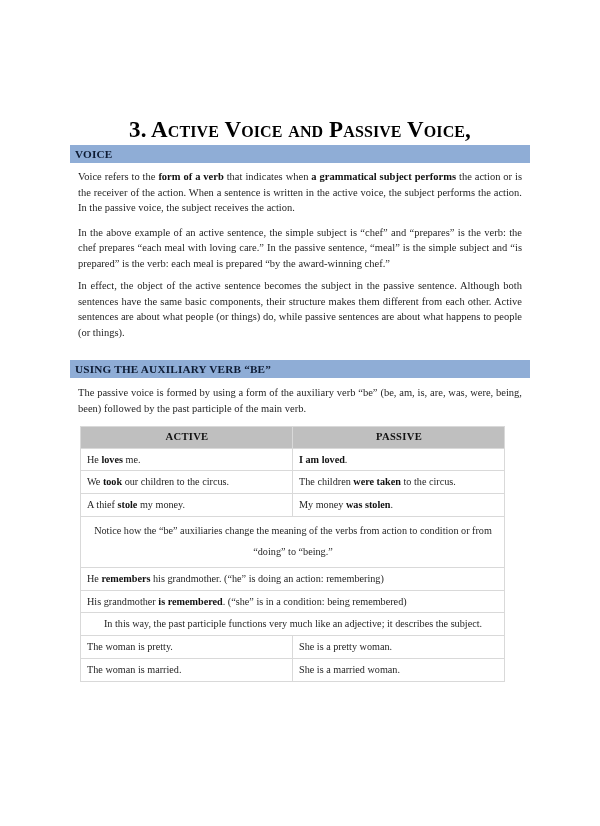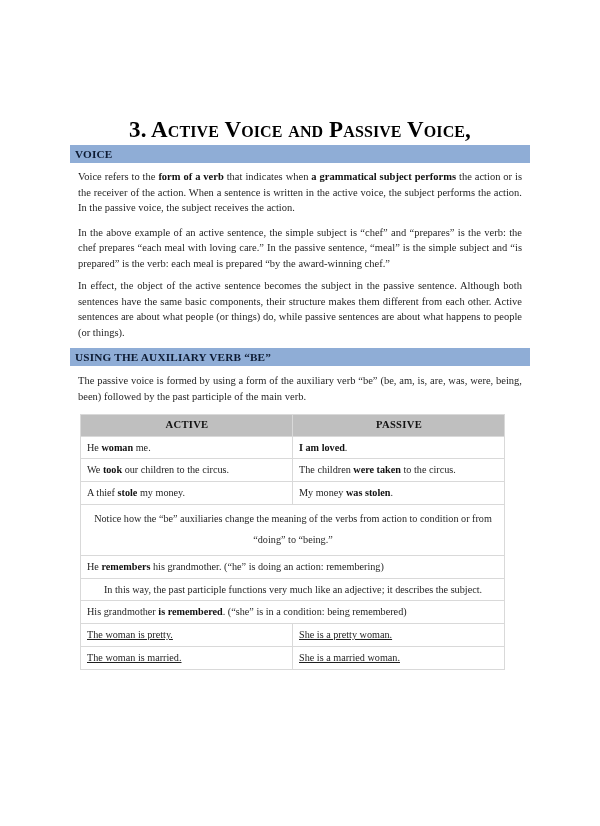--- a/index.html
+++ b/index.html
@@ -47,21 +47,21 @@
     background: #8fadd6;
     color: #0d1b33;
     font-weight: bold;
     font-size: 11.2px;
     letter-spacing: 0.2px;
     padding: 2px 0 2px 5px;
     line-height: 1.25;
     margin: 0;
   }
   .section-bar-2 {
-    margin-top: 8px;
+    margin-top: 20px;
   }
   .body-wrap {
     padding: 0 8px 0 8px;
   }
   p.para {
     text-align: justify;
     font-size: 10.5px;
     line-height: 1.48;
     margin: 7px 0 0 0;
     color: #1f1f1f;
@@ -138,21 +138,20 @@
     padding-top: 7px;
     padding-bottom: 7px;
     padding-left: 75px;
     white-space: nowrap;
     overflow: hidden;
     margin-top: 28px;
   }
   td.roomy {
     padding-top: 7px;
     padding-bottom: 7px;
-    text-decoration: underline;
   }
 </style>
 </head>
 <body>
 
 <div class="page">
 
   <div class="title">3. Active Voice and Passive Voice,</div>
 
   <div class="content">
@@ -177,42 +176,42 @@
 
     <table class="grammar">
       <thead>
         <tr>
           <th>ACTIVE</th>
           <th>PASSIVE</th>
         </tr>
       </thead>
       <tbody>
           <tr>
-            <td class="col-a">He <b>woman</b> me.</td>
+            <td class="col-a">He <b>loves</b> me.</td>
             <td class="col-b"><b>I am loved</b>.</td>
           </tr>
           <tr>
             <td class="col-a">We <b>took</b> our children to the circus.</td>
             <td class="col-b">The children <b>were taken</b> to the circus.</td>
           </tr>
           <tr>
             <td class="col-a">A thief <b>stole</b> my money.</td>
             <td class="col-b">My money <b>was stolen</b>.</td>
           </tr>
           <tr>
             <td colspan="2" class="merged tall">Notice how the “be” auxiliaries change the meaning of the verbs from action to condition or from “doing” to “being.”</td>
           </tr>
           <tr>
             <td colspan="2" class="example">He <b>remembers</b> his grandmother. (“he” is doing an action: remembering)</td>
           </tr>
           <tr>
+            <td colspan="2" class="example">His grandmother <b>is remembered</b>. (“she” is in a condition: being remembered)</td>
+          </tr>
+          <tr>
             <td colspan="2" class="merged">In this way, the past participle functions very much like an adjective; it describes the subject.</td>
-          </tr>
-          <tr>
-            <td colspan="2" class="example">His grandmother <b>is remembered</b>. (“she” is in a condition: being remembered)</td>
           </tr>
           <tr>
             <td class="col-a roomy">The woman is pretty.</td>
             <td class="col-b roomy">She is a pretty woman.</td>
           </tr>
           <tr>
             <td class="col-a roomy">The woman is married.</td>
             <td class="col-b roomy">She is a married woman.</td>
           </tr>
         </tbody>

